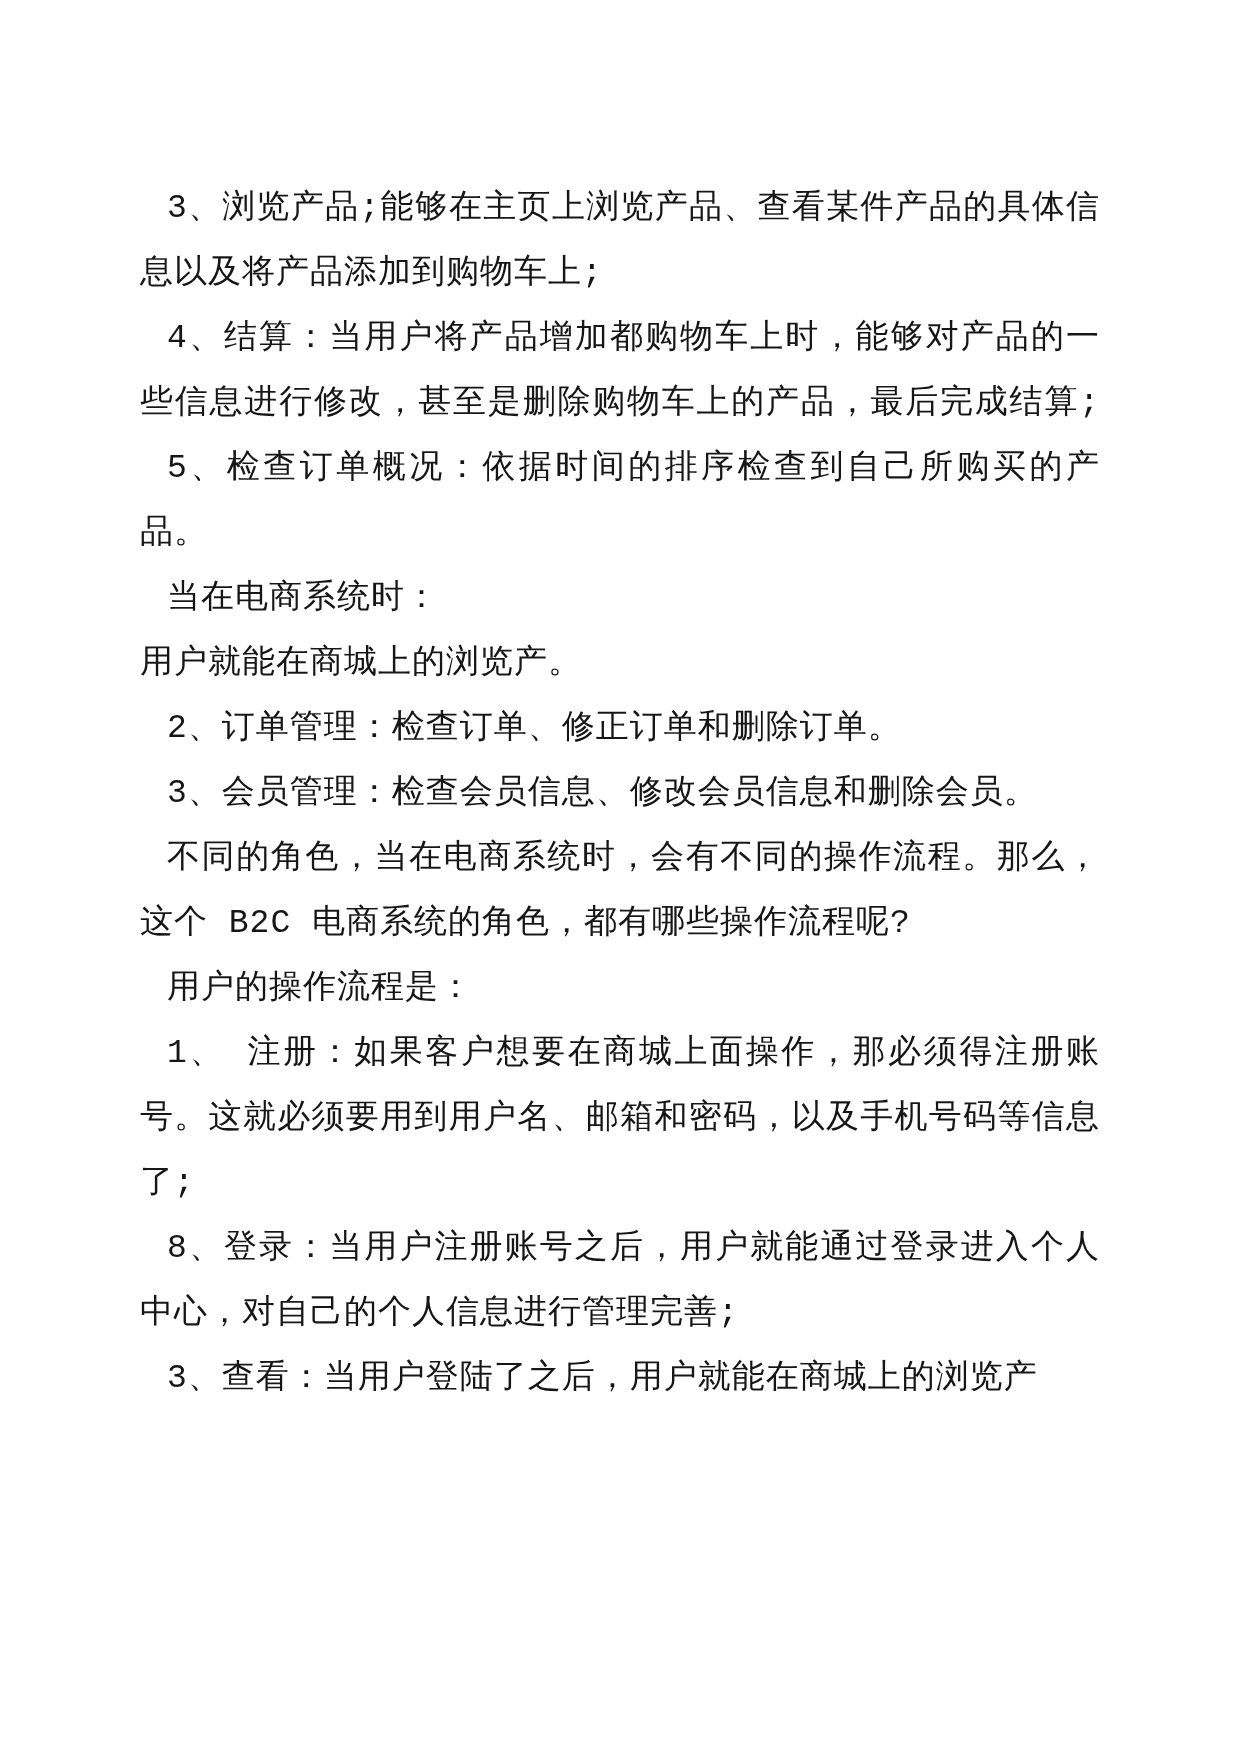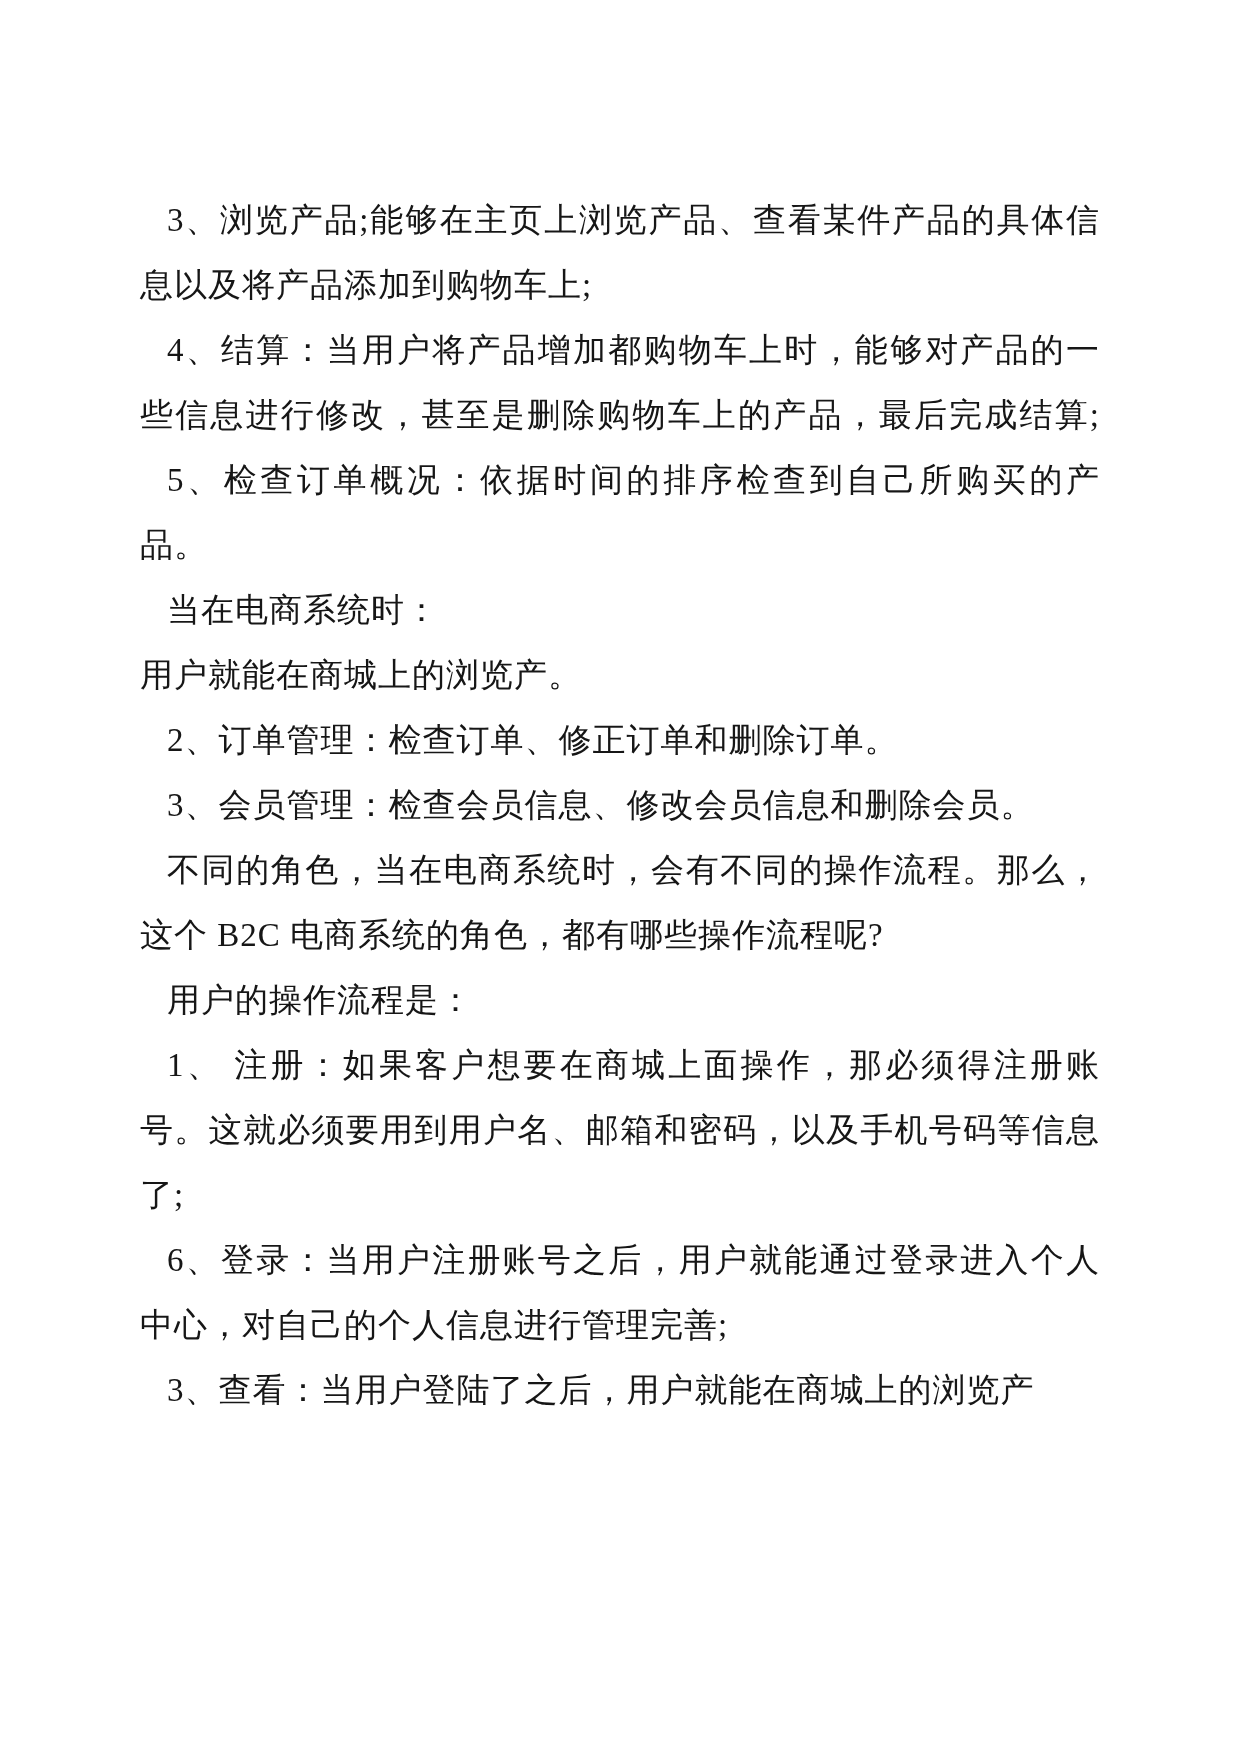--- a/index.html
+++ b/index.html
@@ -6,23 +6,22 @@
     margin: 0;
     padding: 0;
     background: #ffffff;
   }
   .page {
     position: relative;
     width: 1240px;
     height: 1461px;
     background: #ffffff;
     color: #161616;
-    font-family: Liberation Serif, serif;
+    font-family: Liberation Mono, monospace;
     overflow: hidden;
-    margin-top: 12px;
   }
   .content {
     position: absolute;
     left: 140px;
     top: 176px;
     width: 960px;
   }
   .line {
     height: 65px;
     line-height: 65px;
@@ -66,19 +65,19 @@
     <div class="line indent">当在电商系统时：</div>
     <div class="line">用户就能在商城上的浏览产。</div>
     <div class="line indent">2、订单管理：检查订单、修正订单和删除订单。</div>
     <div class="line indent">3、会员管理：检查会员信息、修改会员信息和删除会员。</div>
     <div class="line indent full">不同的角色，当在电商系统时，会有不同的操作流程。那么，</div>
     <div class="line">这个 B2C 电商系统的角色，都有哪些操作流程呢?</div>
     <div class="line indent">用户的操作流程是：</div>
     <div class="line indent full">1、 注册：如果客户想要在商城上面操作，那必须得注册账</div>
     <div class="line full">号。这就必须要用到用户名、邮箱和密码，以及手机号码等信息</div>
     <div class="line">了;</div>
-    <div class="line indent full">6、登录：当用户注册账号之后，用户就能通过登录进入个人</div>
+    <div class="line indent full">8、登录：当用户注册账号之后，用户就能通过登录进入个人</div>
     <div class="line">中心，对自己的个人信息进行管理完善;</div>
     <div class="line indent">3、查看：当用户登陆了之后，用户就能在商城上的浏览产</div>
   </div>
 
   <div class="footer">第 3 页 共 6 页</div>
 </div>
 
 </body></html>

